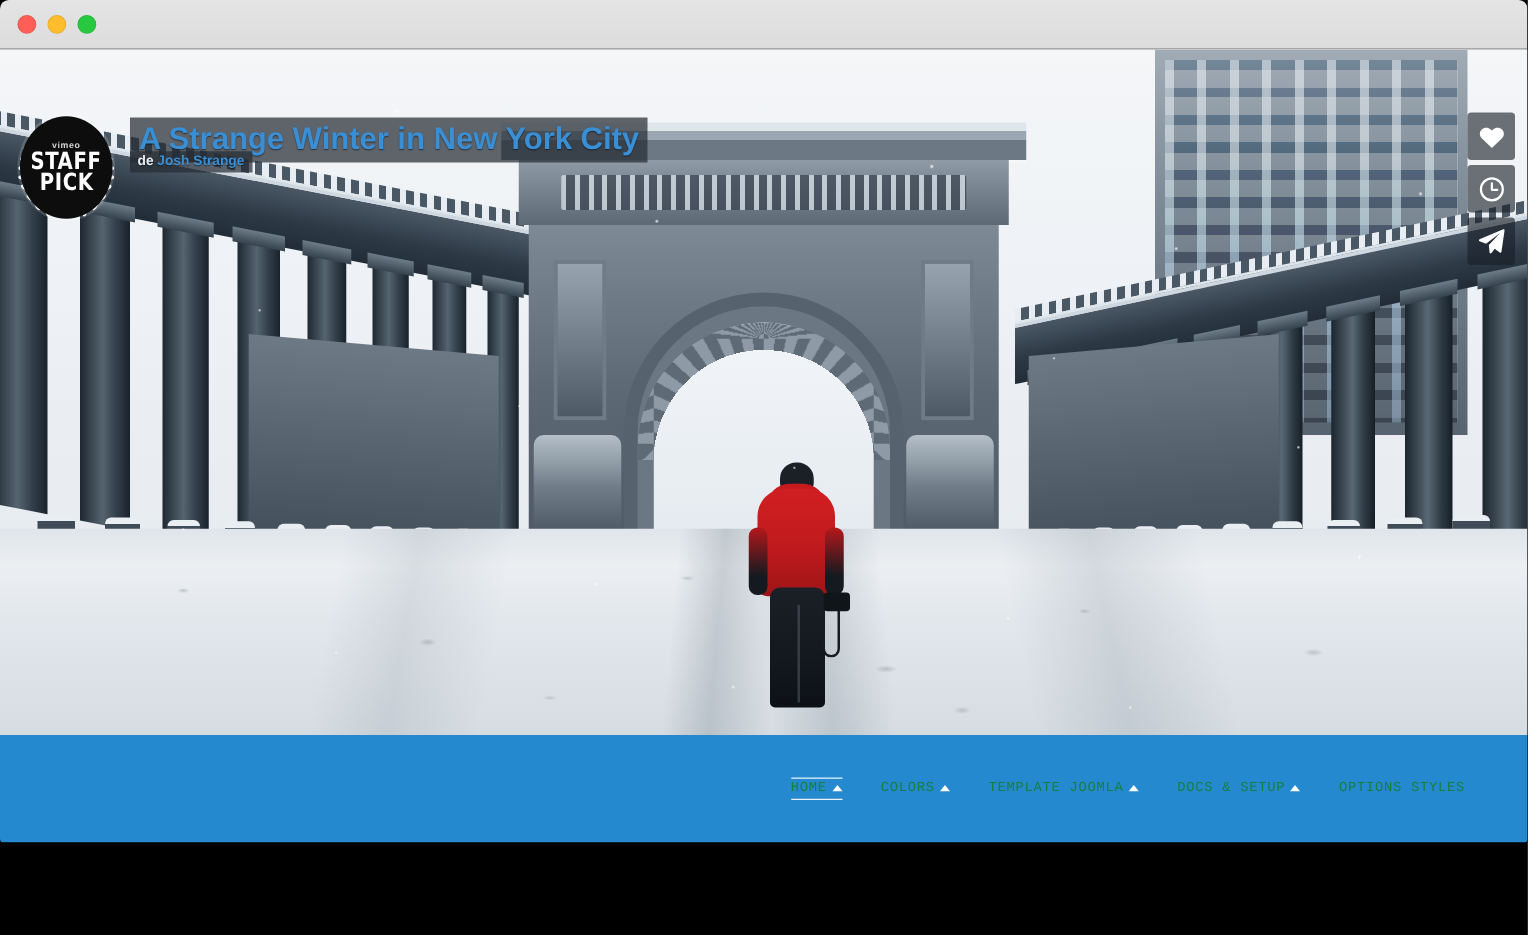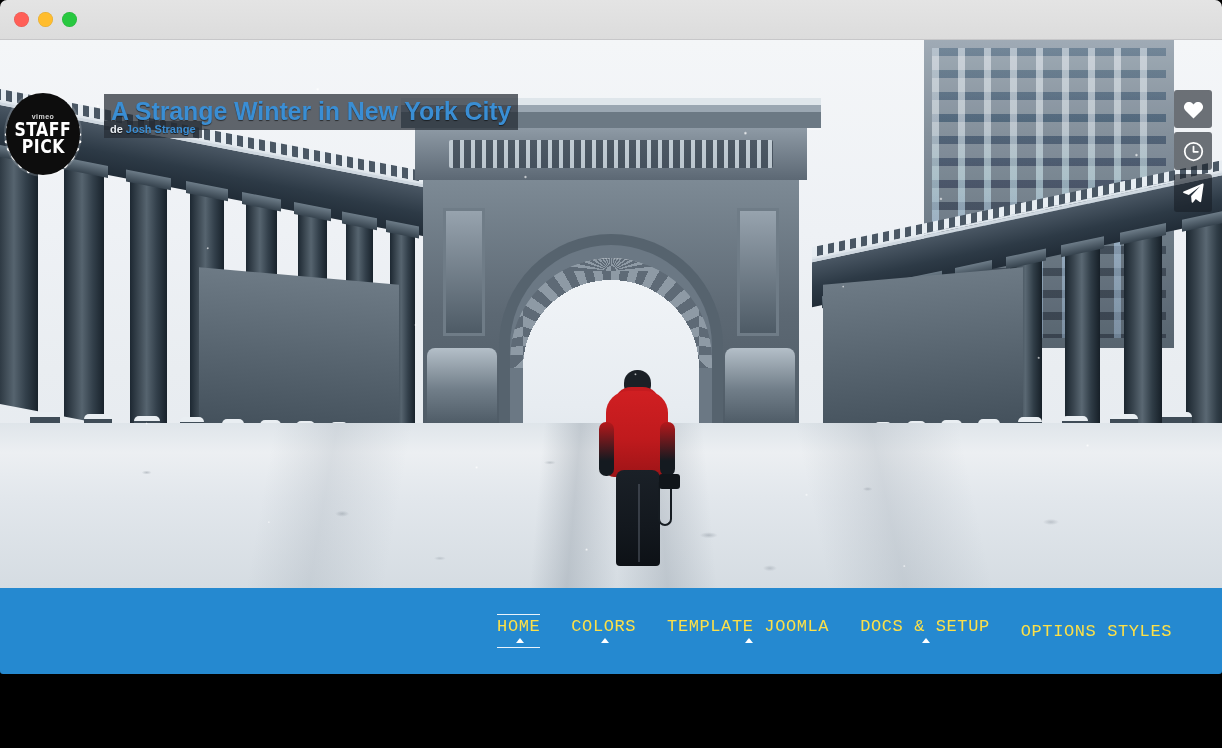--- a/index.html
+++ b/index.html
@@ -293,21 +293,21 @@
       radial-gradient(1.6px 1.6px at 39% 78%, rgba(255,255,255,.85), transparent),
       radial-gradient(1.5px 1.5px at 66% 83%, rgba(255,255,255,.8), transparent),
       radial-gradient(1.7px 1.7px at 89% 74%, rgba(255,255,255,.85), transparent),
       radial-gradient(1.3px 1.3px at 22% 88%, rgba(255,255,255,.75), transparent),
       radial-gradient(1.6px 1.6px at 48% 93%, rgba(255,255,255,.8), transparent),
       radial-gradient(1.4px 1.4px at 74% 96%, rgba(255,255,255,.78), transparent);
   }
 
   
   .badge {
-    position:absolute; left:0; top:48px;
+    position:absolute; left:10px; top:48px;
     width:86px; height:92px;
   }
   .badge .disc {
     position:absolute; left:6px; top:5px;
     width:74px; height:82px;
     background:#0d0d0d; border-radius:50%;
     box-shadow:0 0 0 2px rgba(255,255,255,.16);
     display:flex; flex-direction:column;
     align-items:center; justify-content:center;
     overflow:hidden;
@@ -380,29 +380,28 @@
     color:#fff; letter-spacing:-1.5px;
     line-height:54px;
     font-family:"DejaVu Sans","Liberation Sans",sans-serif;
   }
   .menu {
     position:absolute; right:50px; top:588px; height:86px;
     display:flex; align-items:center; gap:31px;
   }
   .mi {
     position:relative;
-    color:#fde047;
+    color:#15803d;
     font-family:"Liberation Mono","DejaVu Sans Mono",monospace;
-    font-size:17px; font-weight:400;
+    font-size:11px; font-weight:400;
     letter-spacing:.6px;
     white-space:nowrap;
     display:flex; align-items:center; gap:2px;
     padding:2px 0;
     text-decoration:none;
-    flex-direction:column;
   }
   .mi.active {
     border-top:1px solid rgba(255,255,255,.9);
     border-bottom:1px solid rgba(255,255,255,.9);
   }
   .caret {
     width:0; height:0;
     border-left:4px solid transparent;
     border-right:4px solid transparent;
     border-bottom:5px solid #fff;

